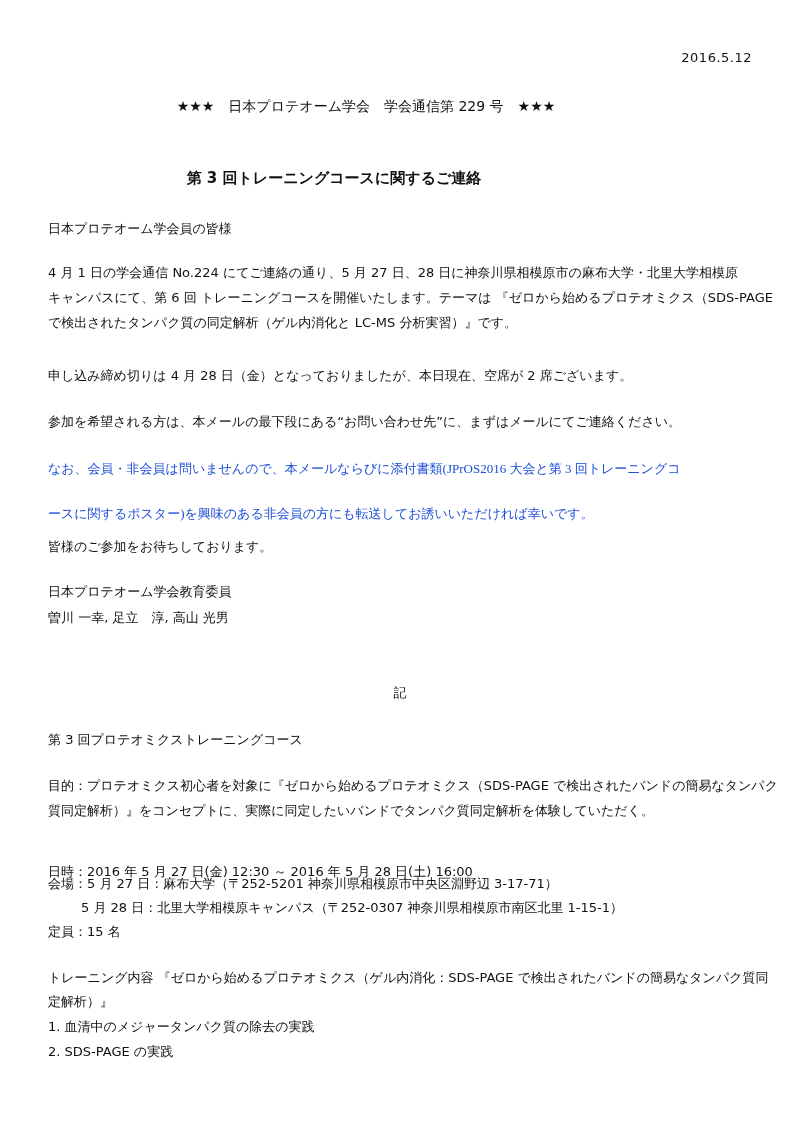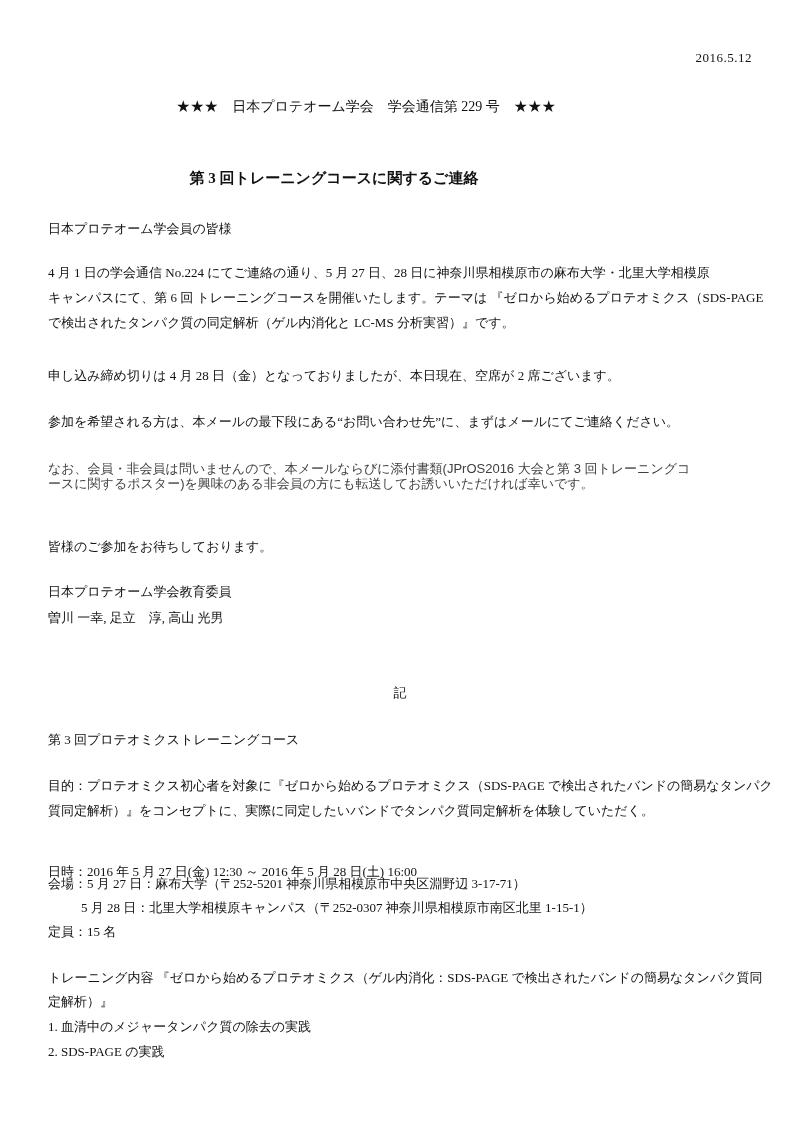--- a/index.html
+++ b/index.html
@@ -9,42 +9,42 @@
     }
     body {
       width: 800px;
       height: 1131px;
       position: relative;
       overflow: hidden;
       font-family: "DejaVu Sans", "Liberation Sans", sans-serif;
       color: #111111;
       font-size: 13px;
     }
-    .abs { position: absolute; white-space: nowrap; font-family: Liberation Serif, serif; }
+    .abs { position: absolute; white-space: nowrap; }
     .date {
       right: 48px;
       top: 50px;
       font-size: 13px;
       letter-spacing: 0.5px;
     }
     .headline {
       left: 0; width: 732px; text-align: center;
       top: 98px;
       font-size: 14px;
     }
     .title {
       left: 0; width: 668px; text-align: center;
       top: 169px;
       font-size: 15px;
       font-weight: bold;
     }
     .line { left: 48px; font-size: 13px; line-height: 16px; }
     .serif {
-      font-family: Liberation Sans, sans-serif;
-      color: #404040;
+      font-family: Liberation Serif, serif;
+      color: #1d4ed8;
     }
     .ki {
       left: 0; width: 800px; text-align: center;
       top: 684px;
       font-size: 13px;
     }
     .indent { left: 81px; text-align: center; }
   </style>
 </head>
 <body>
@@ -60,21 +60,21 @@
     <div class="abs line" style="top:265px">4 月 1 日の学会通信 No.224 にてご連絡の通り、5 月 27 日、28 日に神奈川県相模原市の麻布大学・北里大学相模原</div>
     <div class="abs line" style="top:290px">キャンパスにて、第 6 回 トレーニングコースを開催いたします。テーマは 『ゼロから始めるプロテオミクス（SDS-PAGE</div>
     <div class="abs line" style="top:315px">で検出されたタンパク質の同定解析（ゲル内消化と LC-MS 分析実習）』です。</div>
   </div>
 
   <div class="abs line" style="top:368px">申し込み締め切りは 4 月 28 日（金）となっておりましたが、本日現在、空席が 2 席ございます。</div>
   <div class="abs line" style="top:414px">参加を希望される方は、本メールの最下段にある“お問い合わせ先”に、まずはメールにてご連絡ください。</div>
 
   <div>
     <div class="abs line serif" style="top:461px">なお、会員・非会員は問いませんので、本メールならびに添付書類(JPrOS2016 大会と第 3 回トレーニングコ</div>
-    <div class="abs line serif" style="top:476px">ースに関するポスター)を興味のある非会員の方にも転送してお誘いいただければ幸いです。</div>
+    <div class="abs line serif" style="top:506px">ースに関するポスター)を興味のある非会員の方にも転送してお誘いいただければ幸いです。</div>
   </div>
 
   <div class="abs line" style="top:539px">皆様のご参加をお待ちしております。</div>
 
   <div>
     <div class="abs line" style="top:584px">日本プロテオーム学会教育委員</div>
     <div class="abs line" style="top:610px">曽川 一幸, 足立　淳, 高山 光男</div>
   </div>
 
   <div class="abs ki">記</div>

